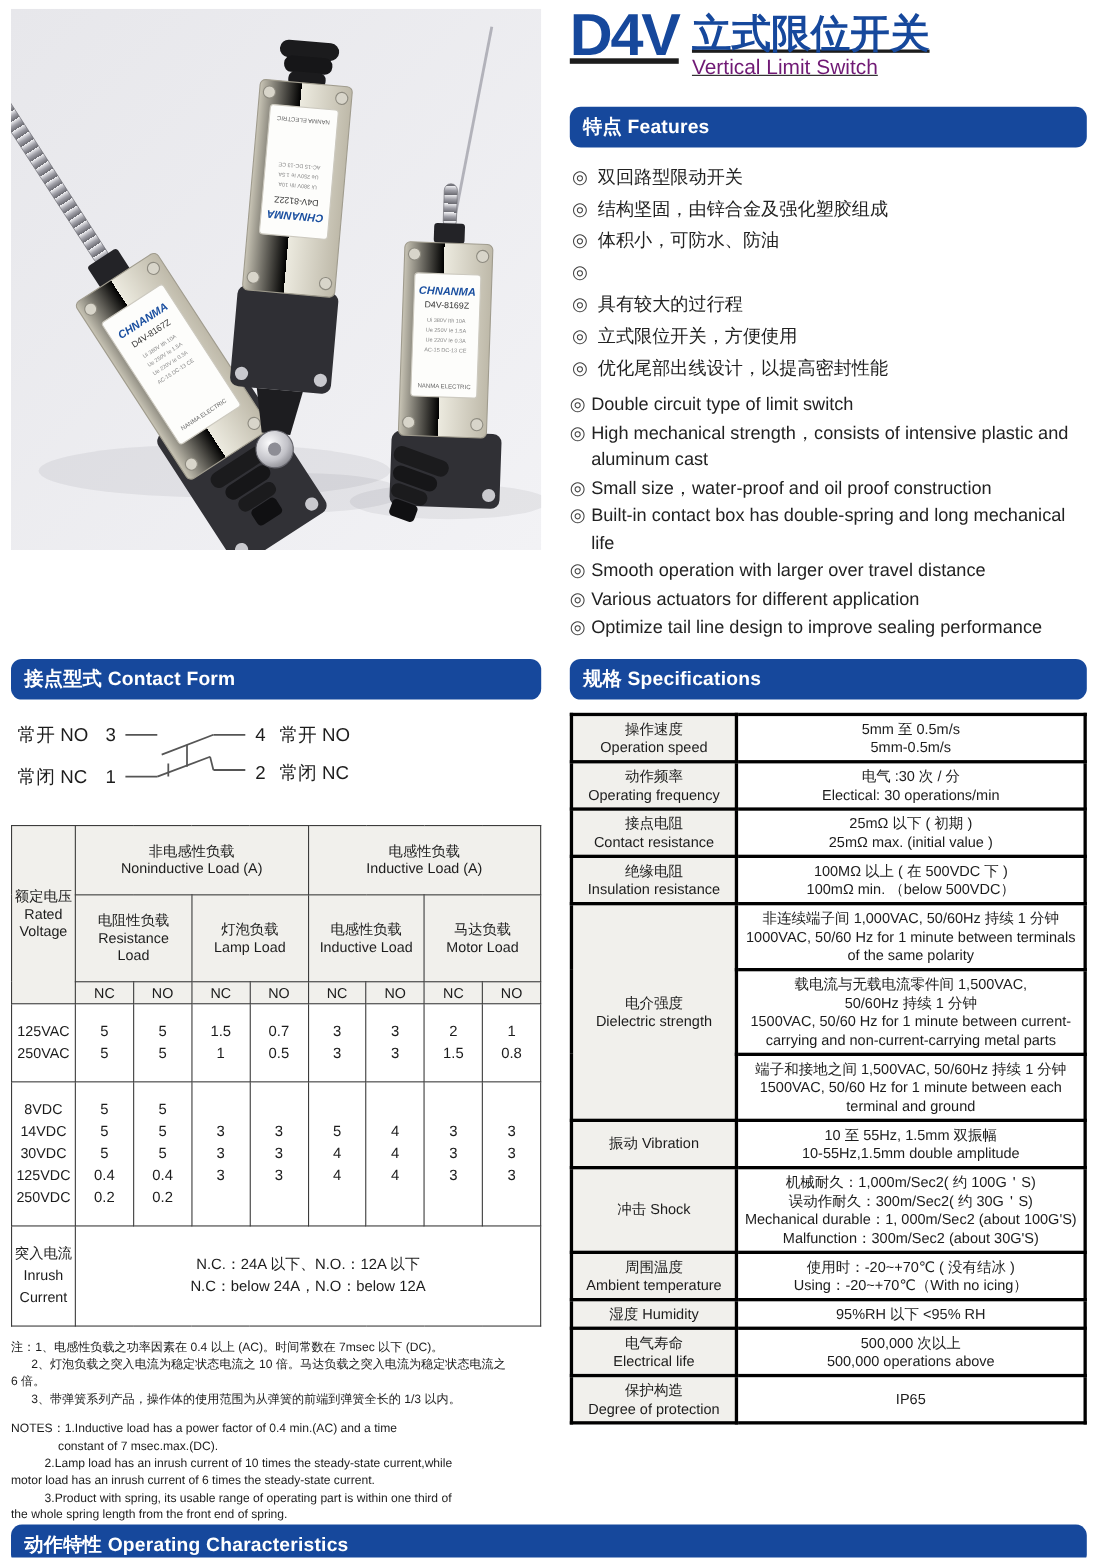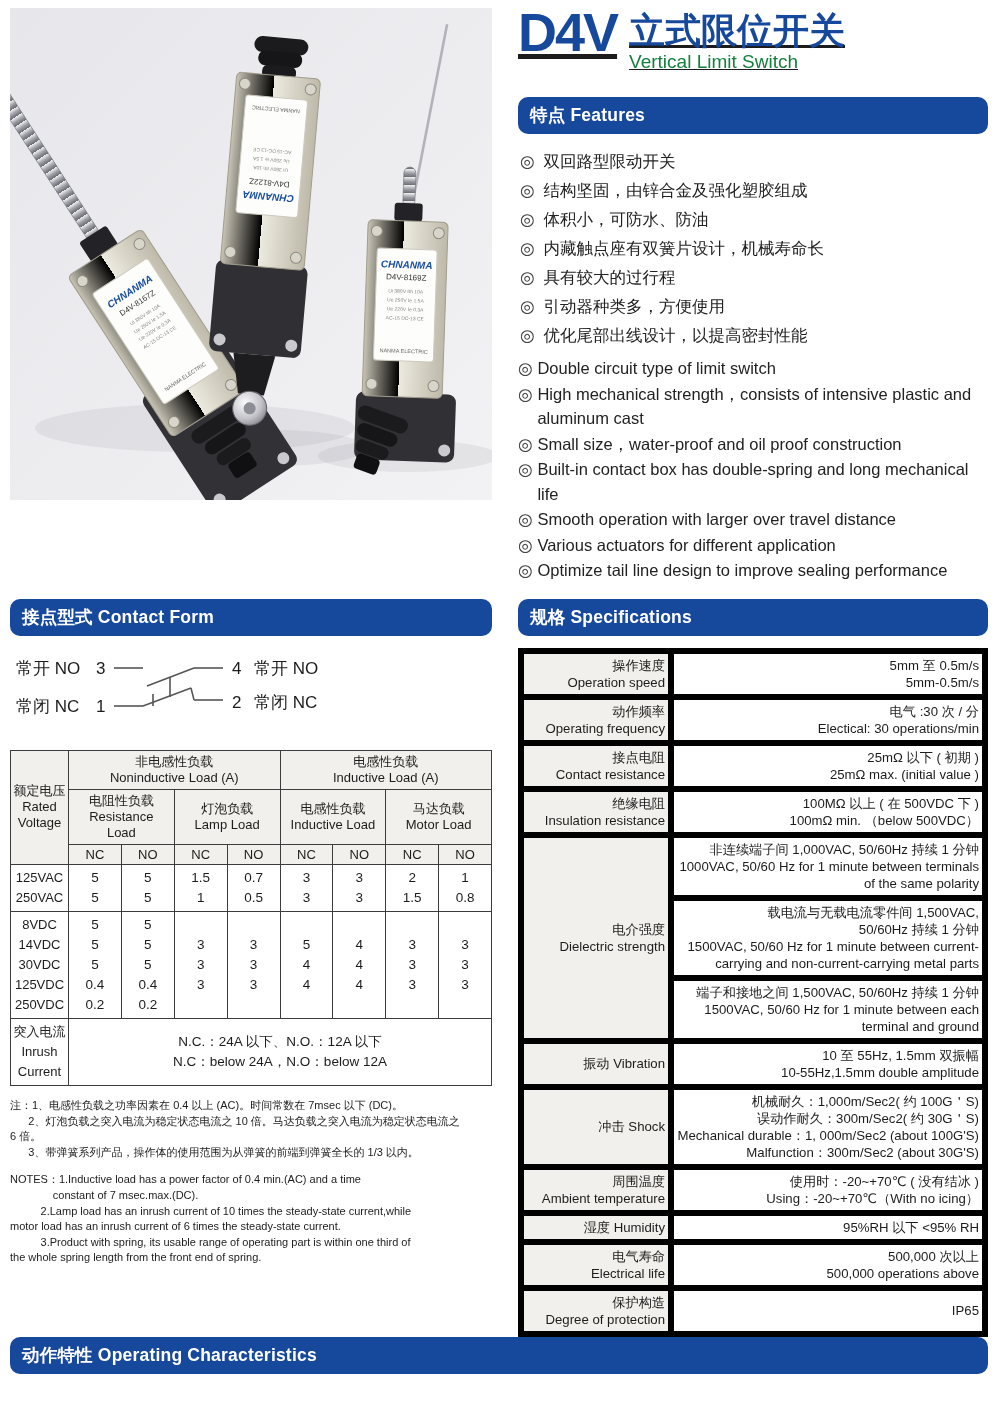--- a/index.html
+++ b/index.html
@@ -10,53 +10,53 @@
   .pre { white-space: pre-line; }
   .prew { white-space: pre-wrap; }
 
   
   .top { display:flex; gap:26px; }
   .photo-wrap { flex:none; width:482px; height:492px; }
   .right-col { flex:1; min-width:0; padding-top:2px; }
   .logo-row { display:flex; gap:12px; align-items:flex-start; margin-bottom:24px;text-decoration:underline; }
   .logo { font-size:54px; font-weight:bold; color:#16489c; line-height:.85; letter-spacing:-2px; }
   .title-zh { font-size:36px; font-weight:bold; color:#16489c; line-height:1.15; }
-  .title-en { font-size:19px; color:#15803d; }
+  .title-en { font-size:19px; color:#701a75; }
   .feat-list { margin:13px 2px 6px 2px; }
   .feat { display:flex; gap:9px; font-size:16.5px; line-height:29px; color:#222; }
   .feat .blt { flex:none; color:#444; }
   .feat-en { line-height:24.5px; font-size:16.5px; gap:5px; }
   .feat-en + .feat-en { margin-top:1px; }
 
   
   .mid { display:flex; gap:26px; margin-top:16px; }
   .mid-left { flex:none; width:482px; }
   .mid-right { flex:1; min-width:0; }
 
   
   .contact-diagram { margin:10px 0 6px 0; display:block; }
   .cd-label { font-size:17px; fill:#1c1c1c; }
   .cd-line { stroke:#555; stroke-width:1.6; fill:none; }
 
   
   table { border-collapse:collapse; }
   .rt { width:482px; margin-top:12px; font-size:13px; table-layout:fixed; }
-  .rt th, .rt td { border:1px solid #3c3c3c; text-align:center; padding:3px 1px; }
+  .rt th, .rt td { border:1px solid #3c3c3c; text-align:center; padding:15px 1px; }
   .rt th { background:#f1f0ec; font-weight:normal; line-height:16px; }
   .rt td { font-size:13.5px; line-height:20px; vertical-align:top; background:#fff; }
   .rt td.vcol { font-size:13px; }
   .rt .nc-row th { line-height:15px; padding:2px 0; }
   .rt .inr td { vertical-align:middle; line-height:20px; }
 
   .notes { margin-top:12px; font-size:11px; line-height:1.42; color:#1c1c1c; }
   .notes .zh { margin-bottom:12px; }
 
   
   .st { width:100%; margin-top:12px; font-size:13.2px; table-layout:fixed; }
-  .st th, .st td { border:6px solid #000000; text-align:right; padding:3px 3px; line-height:17px; }
+  .st th, .st td { border:3px solid #000000; text-align:center; padding:3px 3px; line-height:17px; }
   .st th { background:#f1f0ec; font-weight:normal; width:150px; }
   .st td { background:#fff; }
 
   
   .op-section { }
 
   
   .sw-brand { font-size:10px; font-weight:bold; font-style:italic; fill:#1a4fa0; }
   .sw-model { font-size:8px; fill:#333; }
   .sw-micro { font-size:5px; fill:#888; }
@@ -200,29 +200,28 @@
         <div class="feat">
             <span class="blt">◎</span>
             <span>结构坚固，由锌合金及强化塑胶组成</span>
           </div>
         <div class="feat">
             <span class="blt">◎</span>
             <span>体积小，可防水、防油</span>
           </div>
         <div class="feat">
             <span class="blt">◎</span>
-            <span>内藏触点座有双簧片设计，机械寿命长</span>
           </div>
         <div class="feat">
             <span class="blt">◎</span>
             <span>具有较大的过行程</span>
           </div>
         <div class="feat">
             <span class="blt">◎</span>
-            <span>引动器种类多，方便使用</span>
+            <span>立式限位开关，方便使用</span>
           </div>
         <div class="feat">
             <span class="blt">◎</span>
             <span>优化尾部出线设计，以提高密封性能</span>
           </div>
       </div>
 
       <div>
         <div class="feat feat-en">
             <span class="blt">◎</span>

